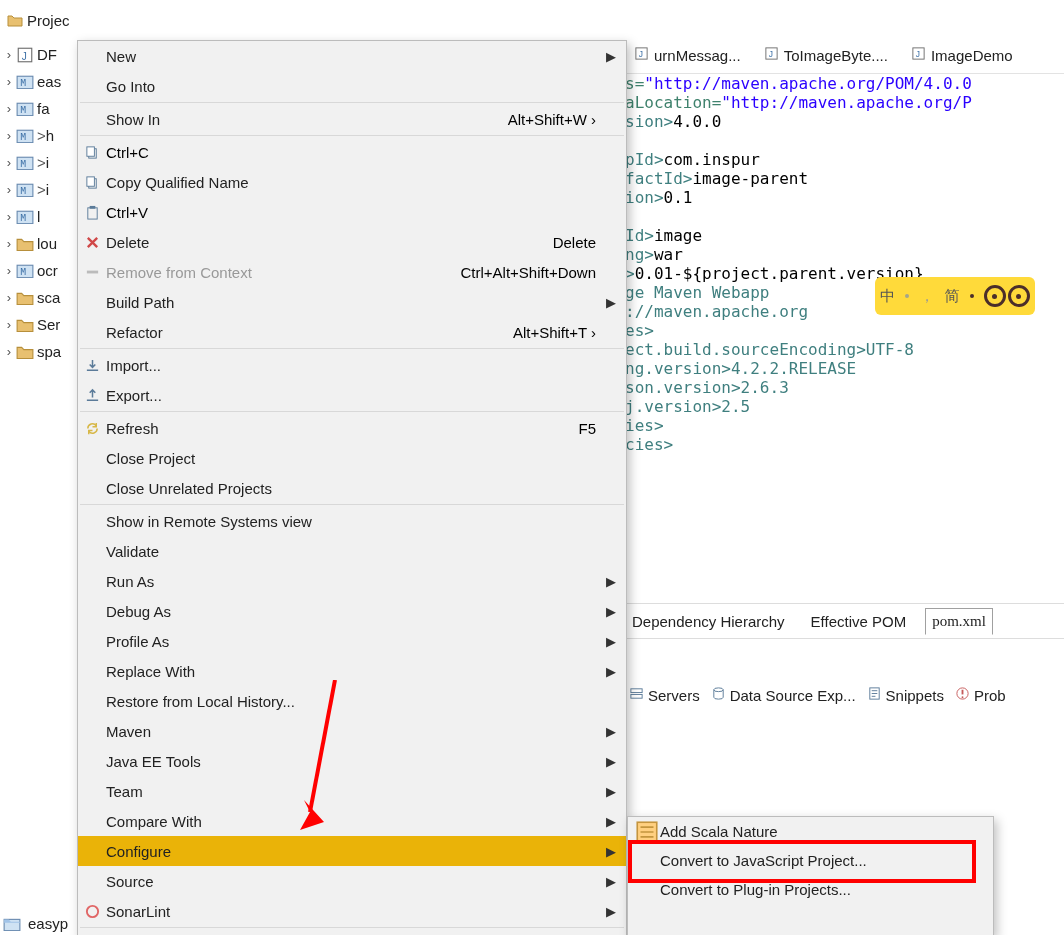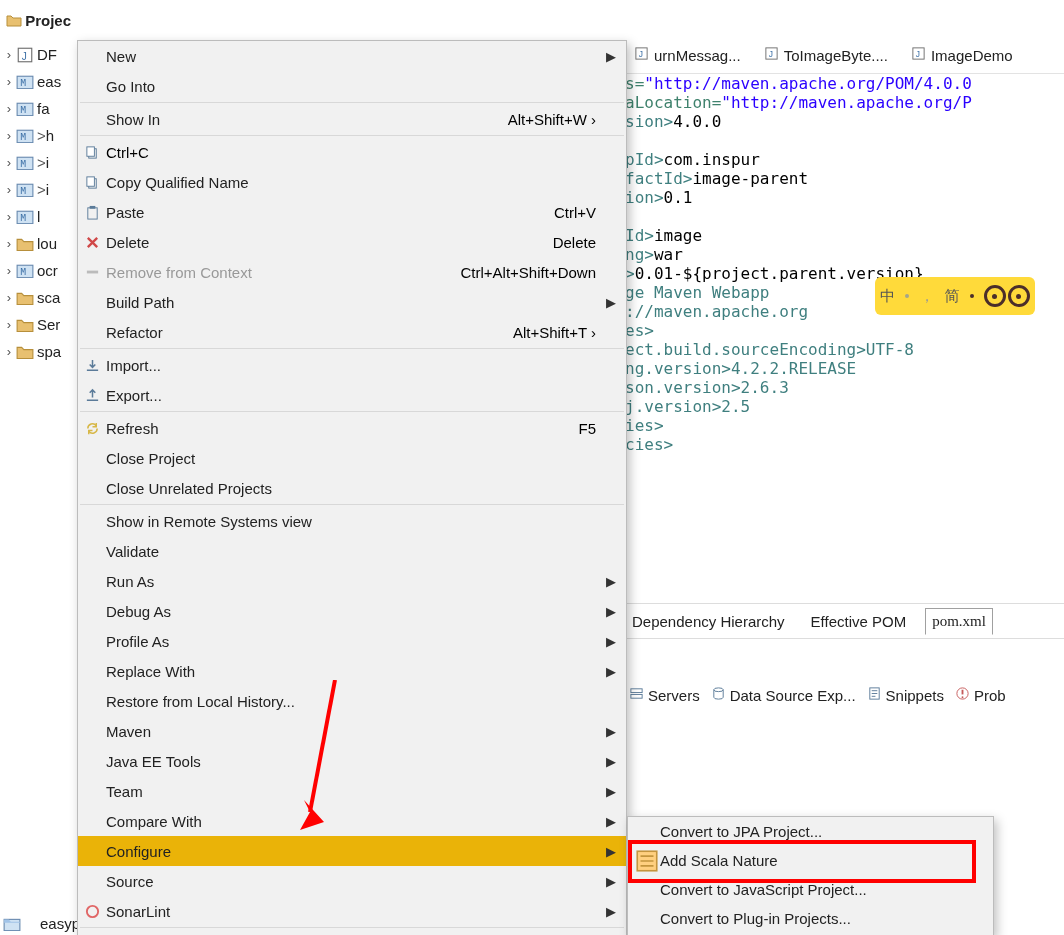--- a/index.html
+++ b/index.html
@@ -1,17 +1,17 @@
 <!DOCTYPE html>
 <html><head>
 <meta charset="utf-8">
 <style>
   html, body { margin:0; padding:0; font-family:"Segoe UI",Tahoma,sans-serif; font-size:15px; background:#fff; color:#222; width:1064px; height:935px; overflow:hidden; }
   .left { position:absolute; top:40px; left:0; width:77px; height:895px; border-right:1px solid #cfcfcf; }
-  .left-title { position:absolute; top:0; left:0; width:77px; height:40px;font-weight:bold; }
+  .left-title { position:absolute; top:0; left:0; width:77px; height:40px; }
   .left-title-inner { display:flex; align-items:center; padding:0 6px; height:40px; }
   .sidebar { padding-top:1px; }
   .sidebar-row { display:flex; align-items:center; height:27px; white-space:nowrap; padding-left:2px; }
   .se { display:inline-block; width:14px; text-align:center; color:#555; font-size:13px; }
   .pic { display:inline-flex; width:18px; height:16px; align-items:center; justify-content:center; margin-right:3px; }
   .folder-icon svg { width:16px; height:14px; }
   .tabs { position:absolute; top:40px; left:625px; right:0; height:30px; display:flex; align-items:center; gap:5px; }
   .tab { display:flex; align-items:center; gap:5px; height:25px; padding:0 8px; border:1px solid transparent; white-space:nowrap; }
   .tab svg { width:15px; height:15px; }
   .code { position:absolute; top:73px; left:625px; right:0; bottom:333px; font-family:Consolas,monospace; font-size:16px; white-space:pre; overflow:hidden; border-top:1px solid #e3e3e3; color:#000; }
@@ -35,21 +35,21 @@
   .submenu { position:absolute; top:816px; left:627px; width:365px; height:118px; background:#f1f1f1; border:1px solid #bcbcbc; box-shadow:3px 4px 10px rgba(0,0,0,.25); z-index:20; }
   .s-item { display:flex; align-items:center; height:29px; padding-left:6px; }
   .s-item .sic { width:26px; display:inline-flex; align-items:center; justify-content:center; }
   .redbox { position:absolute; border:4px solid #f00; pointer-events:none; z-index:30; }
   .arrow { position:absolute; z-index:25; }
   .widget { position:absolute; top:277px; left:875px; width:160px; height:38px; background:#ffda3a; border-radius:6px; display:flex; align-items:center; justify-content:space-around; z-index:5; color:#555; }
   .widget .eye { display:flex; align-items:center; gap:2px; }
   .ball { width:16px; height:16px; border:3px solid #4b2e2a; border-radius:50%; display:inline-flex; align-items:center; justify-content:center; }
   .dot { width:5px; height:5px; background:#4b2e2a; border-radius:50%; }
   .lil { width:4px; height:4px; background:#a5a58a; border-radius:50%; display:inline-block; }
-  .easyp { position:absolute; bottom:3px; left:3px; display:flex; align-items:center; gap:16px; }
+  .easyp { position:absolute; bottom:3px; left:3px; display:flex; align-items:center; gap:4px; }
 </style>
 </head>
 <body>
 
 <div class="left-title">
   <div class="left-title-inner">
     <span class="pic folder-icon">
       <svg viewBox="0 0 16 14">
           <path fill="#e8c070" stroke="#b78f3b" d="M1 3h4l2 2h8v8H1z"></path>
         </svg>
@@ -301,21 +301,20 @@
       </span>
       <span class="mlabel">Copy Qualified Name</span>
     </div>
     <div class="mitem">
       <span class="micon">
         <svg viewBox="0 0 16 16">
           <rect x="3" y="3" width="10" height="12" fill="none" stroke="#5b7b99"></rect>
           <rect x="5" y="1" width="6" height="3" fill="#5b7b99"></rect>
         </svg>
       </span>
-      <span class="mlabel">Paste</span>
       <span class="mshort">Ctrl+V</span>
     </div>
     <div class="mitem">
       <span class="micon">
         <svg viewBox="0 0 16 16">
           <path d="M3 3 L13 13 M13 3 L3 13" stroke="#d04848" stroke-width="2.5"></path>
         </svg>
       </span>
       <span class="mlabel">Delete</span>
       <span class="mshort">Delete</span>
@@ -447,24 +446,20 @@
       <span class="mlabel">SonarLint</span>
       <span class="marrow">▶</span>
     </div>
     <div class="msep"></div>
     <div class="mitem">
       <span class="micon"></span>
     </div>
   </div>
 
 <div class="submenu" id="submenu">
-    <div class="s-item">
-      <span class="sic"></span>
-      <span>Convert to JPA Project...</span>
-    </div>
     <div class="s-item">
       <span class="sic">
         <svg viewBox="0 0 16 16">
           <rect x="2" y="2" width="12" height="12" fill="#ffd080" stroke="#c4953e"></rect>
           <path d="M4 5h8M4 8h8M4 11h8" stroke="#c4953e"></path>
         </svg>
       </span>
       <span>Add Scala Nature</span>
     </div>
     <div class="s-item">

